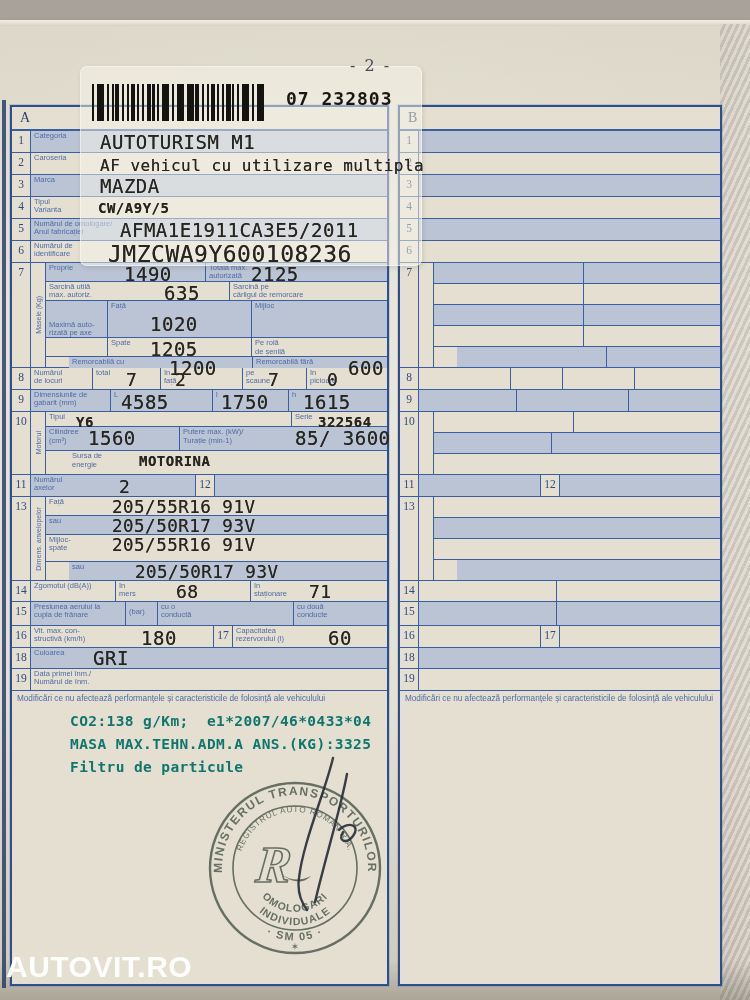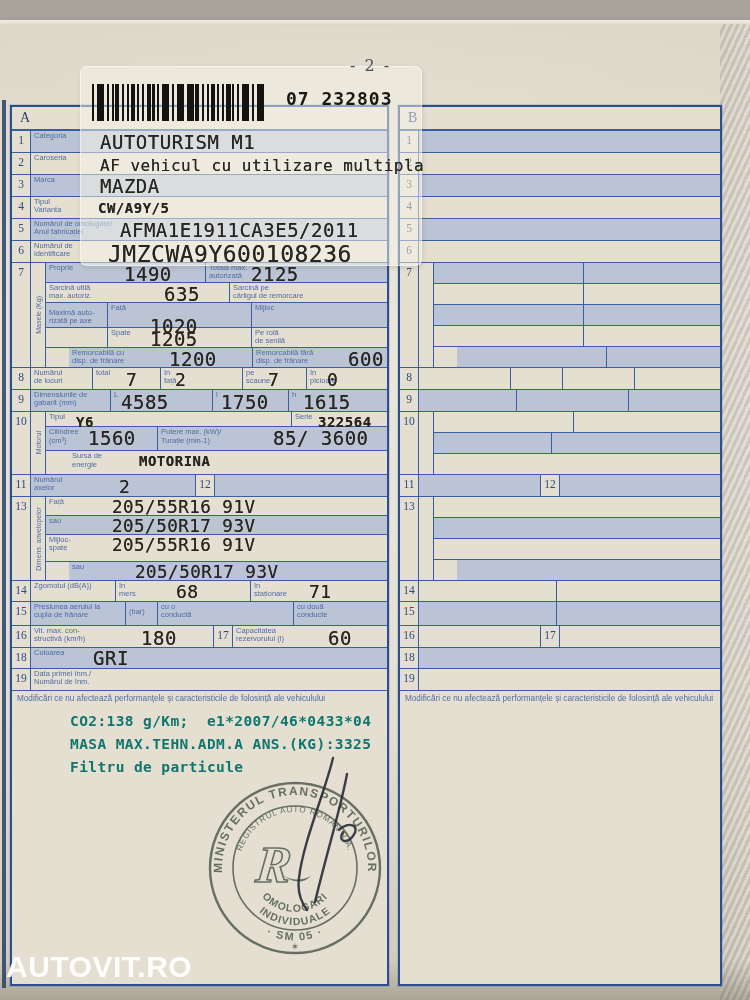--- a/index.html
+++ b/index.html
@@ -170,21 +170,21 @@
 max. autoriz.</span>
           <span class="tv" style="left:118px;top:0;font-size:19px">635</span>
           </div>
         <div class="c cl cream" style="flex:1">
             <span class="lbl">Sarcină pe
 cârligul de remorcare</span>
           </div>
       </div>
       <div class="sr band">
         <div class="c band" style="width:62px">
-            <span class="lbl" style="padding-top:6px">Maximă auto-
+            <span class="lbl" style="padding-top:20px">Maximă auto-
 rizată pe axe</span>
           </div>
         <div class="c band" style="width:144px">
             <span class="lbl">Față</span>
           <span class="tv" style="left:42px;top:12px;font-size:19px">1020</span>
           </div>
         <div class="c cl band" style="flex:1">
             <span class="lbl">Mijloc</span>
           </div>
       </div>
@@ -271,21 +271,21 @@
         <div class="c cream" style="width:246px">
             <span class="lbl">Tipul</span>
           <span class="tv b" style="left:30px;top:2px;font-size:14px">Y6</span>
           </div>
         <div class="c cl cream" style="flex:1">
             <span class="lbl">Serie</span>
           <span class="tv b" style="left:26px;top:2px;font-size:14px">322564</span>
           </div>
       </div>
       <div class="sr band">
-        <div class="c band" style="width:112px">
+        <div class="c band" style="width:134px">
             <span class="lbl">Cilindree
 (cm³)</span>
           <span class="tv" style="left:42px;top:0;font-size:19px">1560</span>
           </div>
         <div class="c cl band" style="flex:1">
             <span class="lbl">Putere max. (kW)/
 Turație (min-1)</span>
           <span class="tv" style="left:115px;top:0;font-size:19px">85/ 3600</span>
           </div>
       </div>

